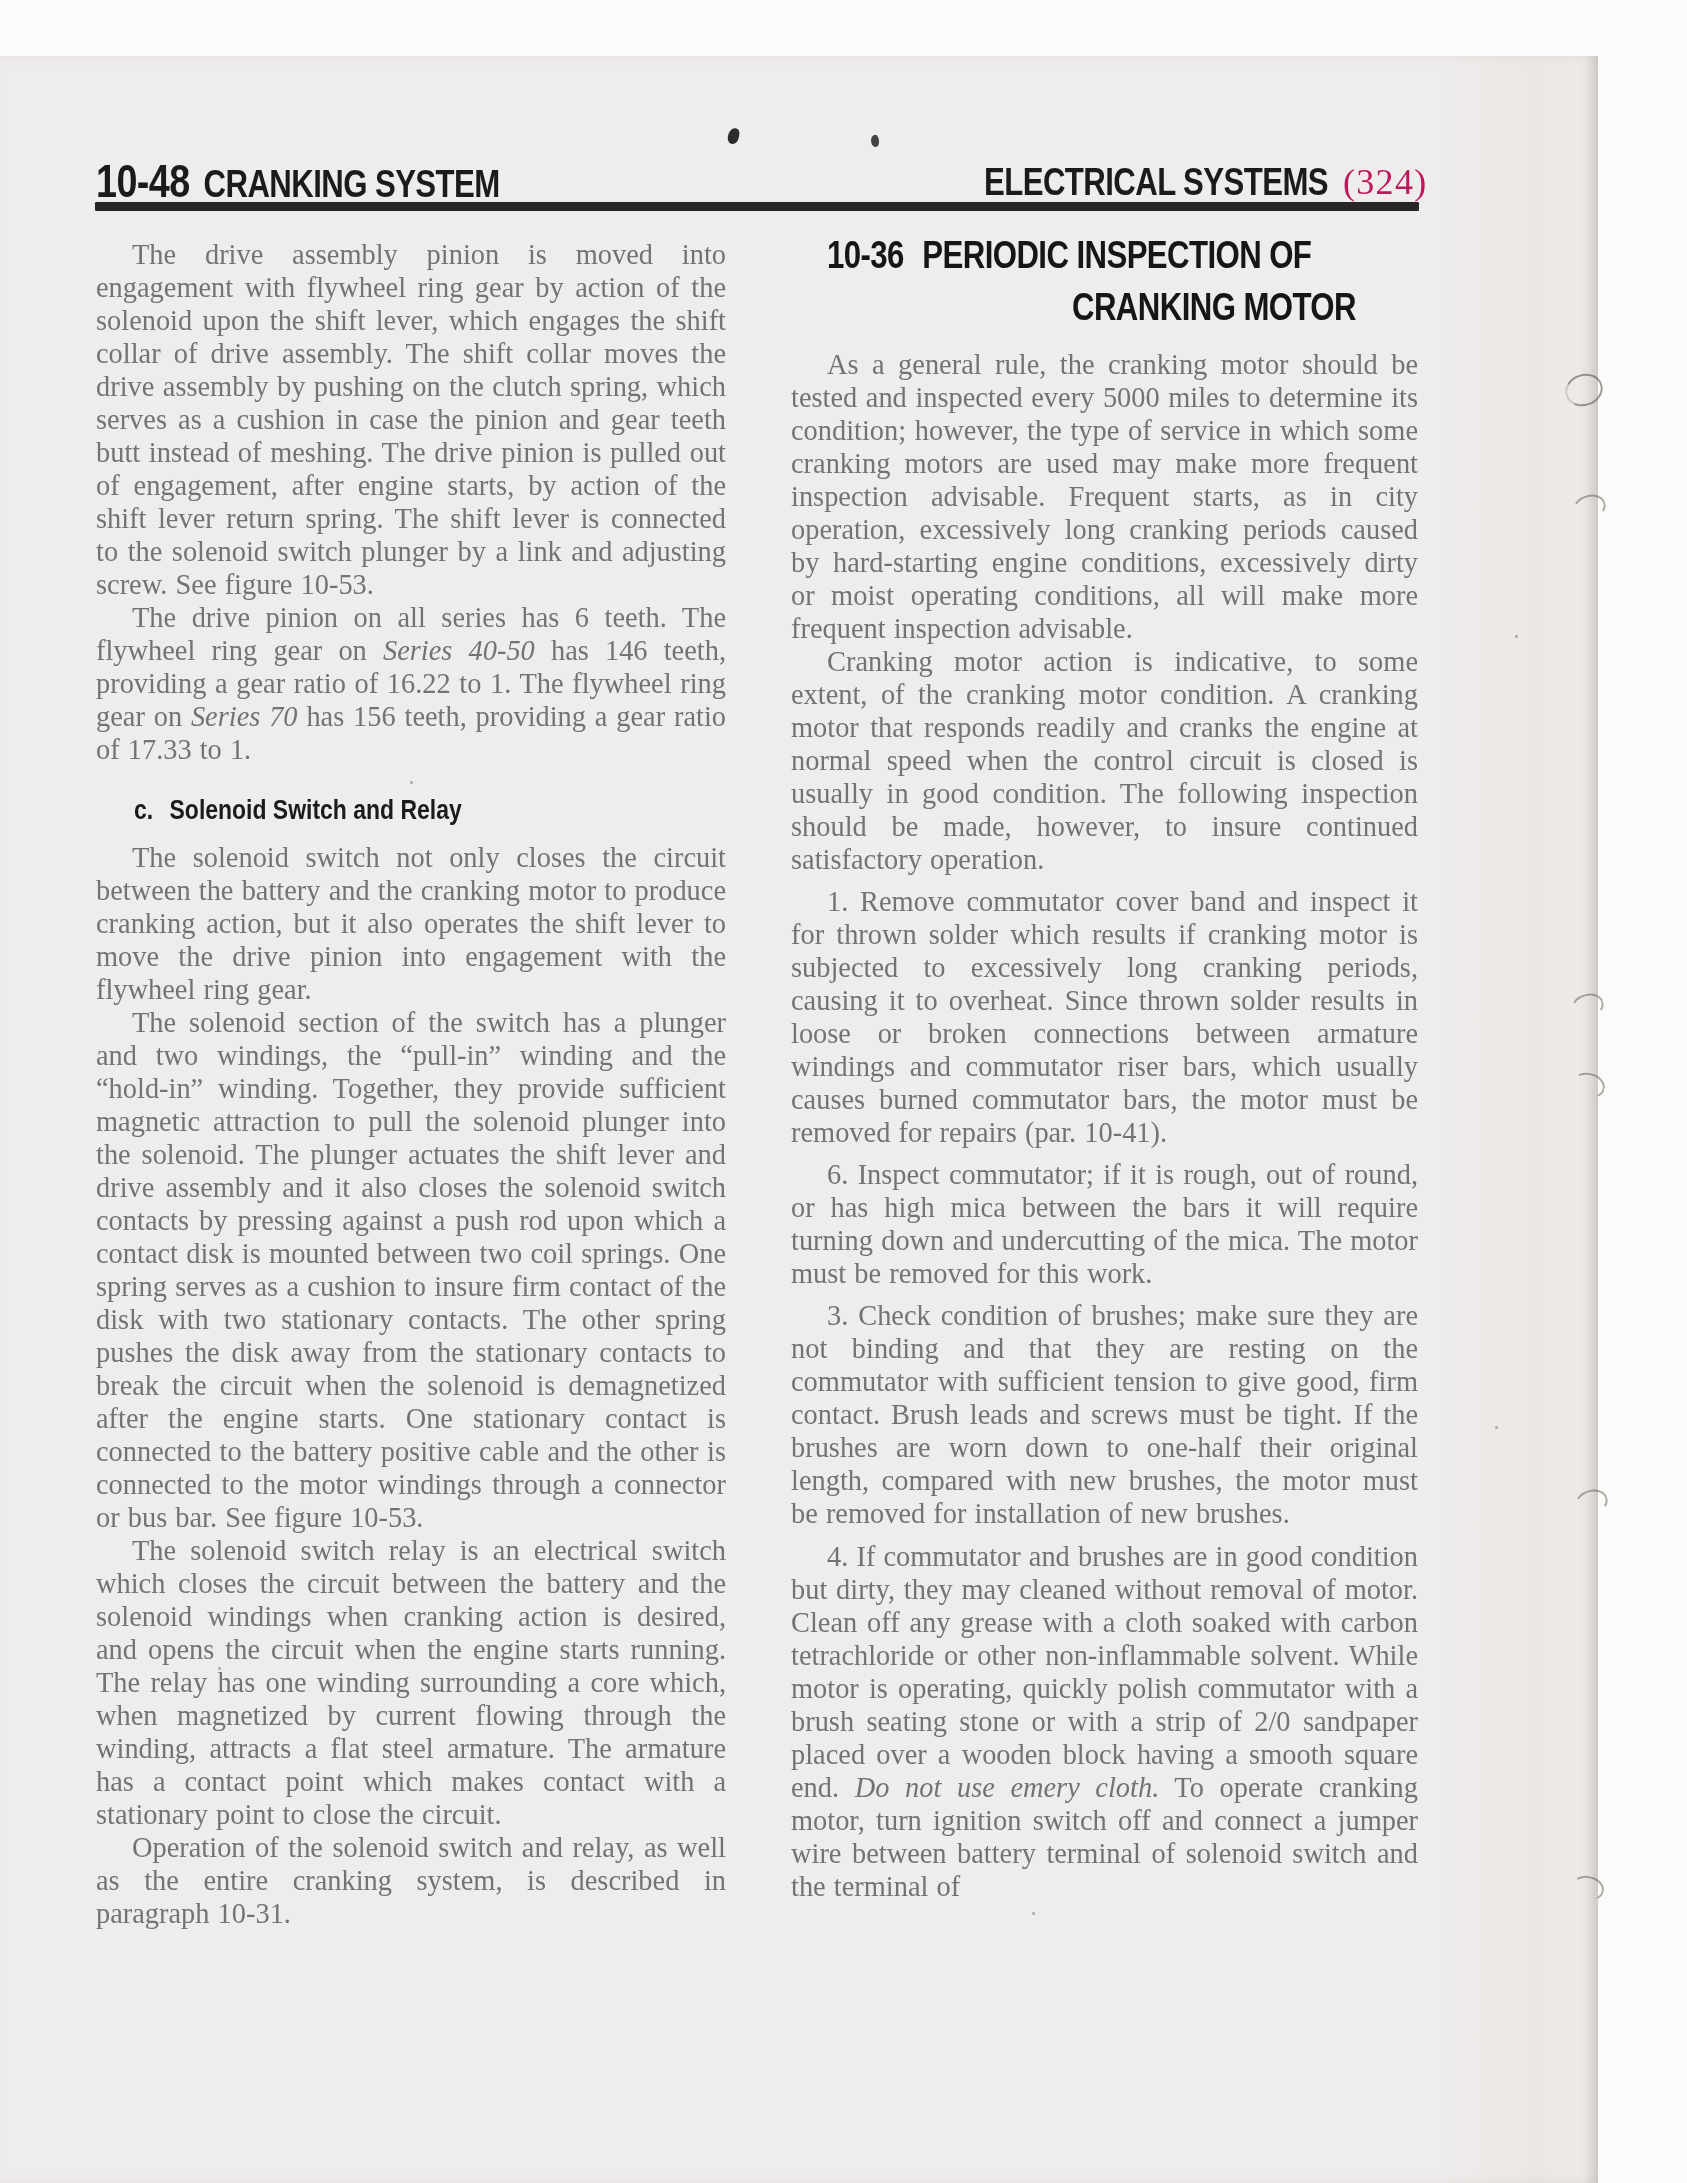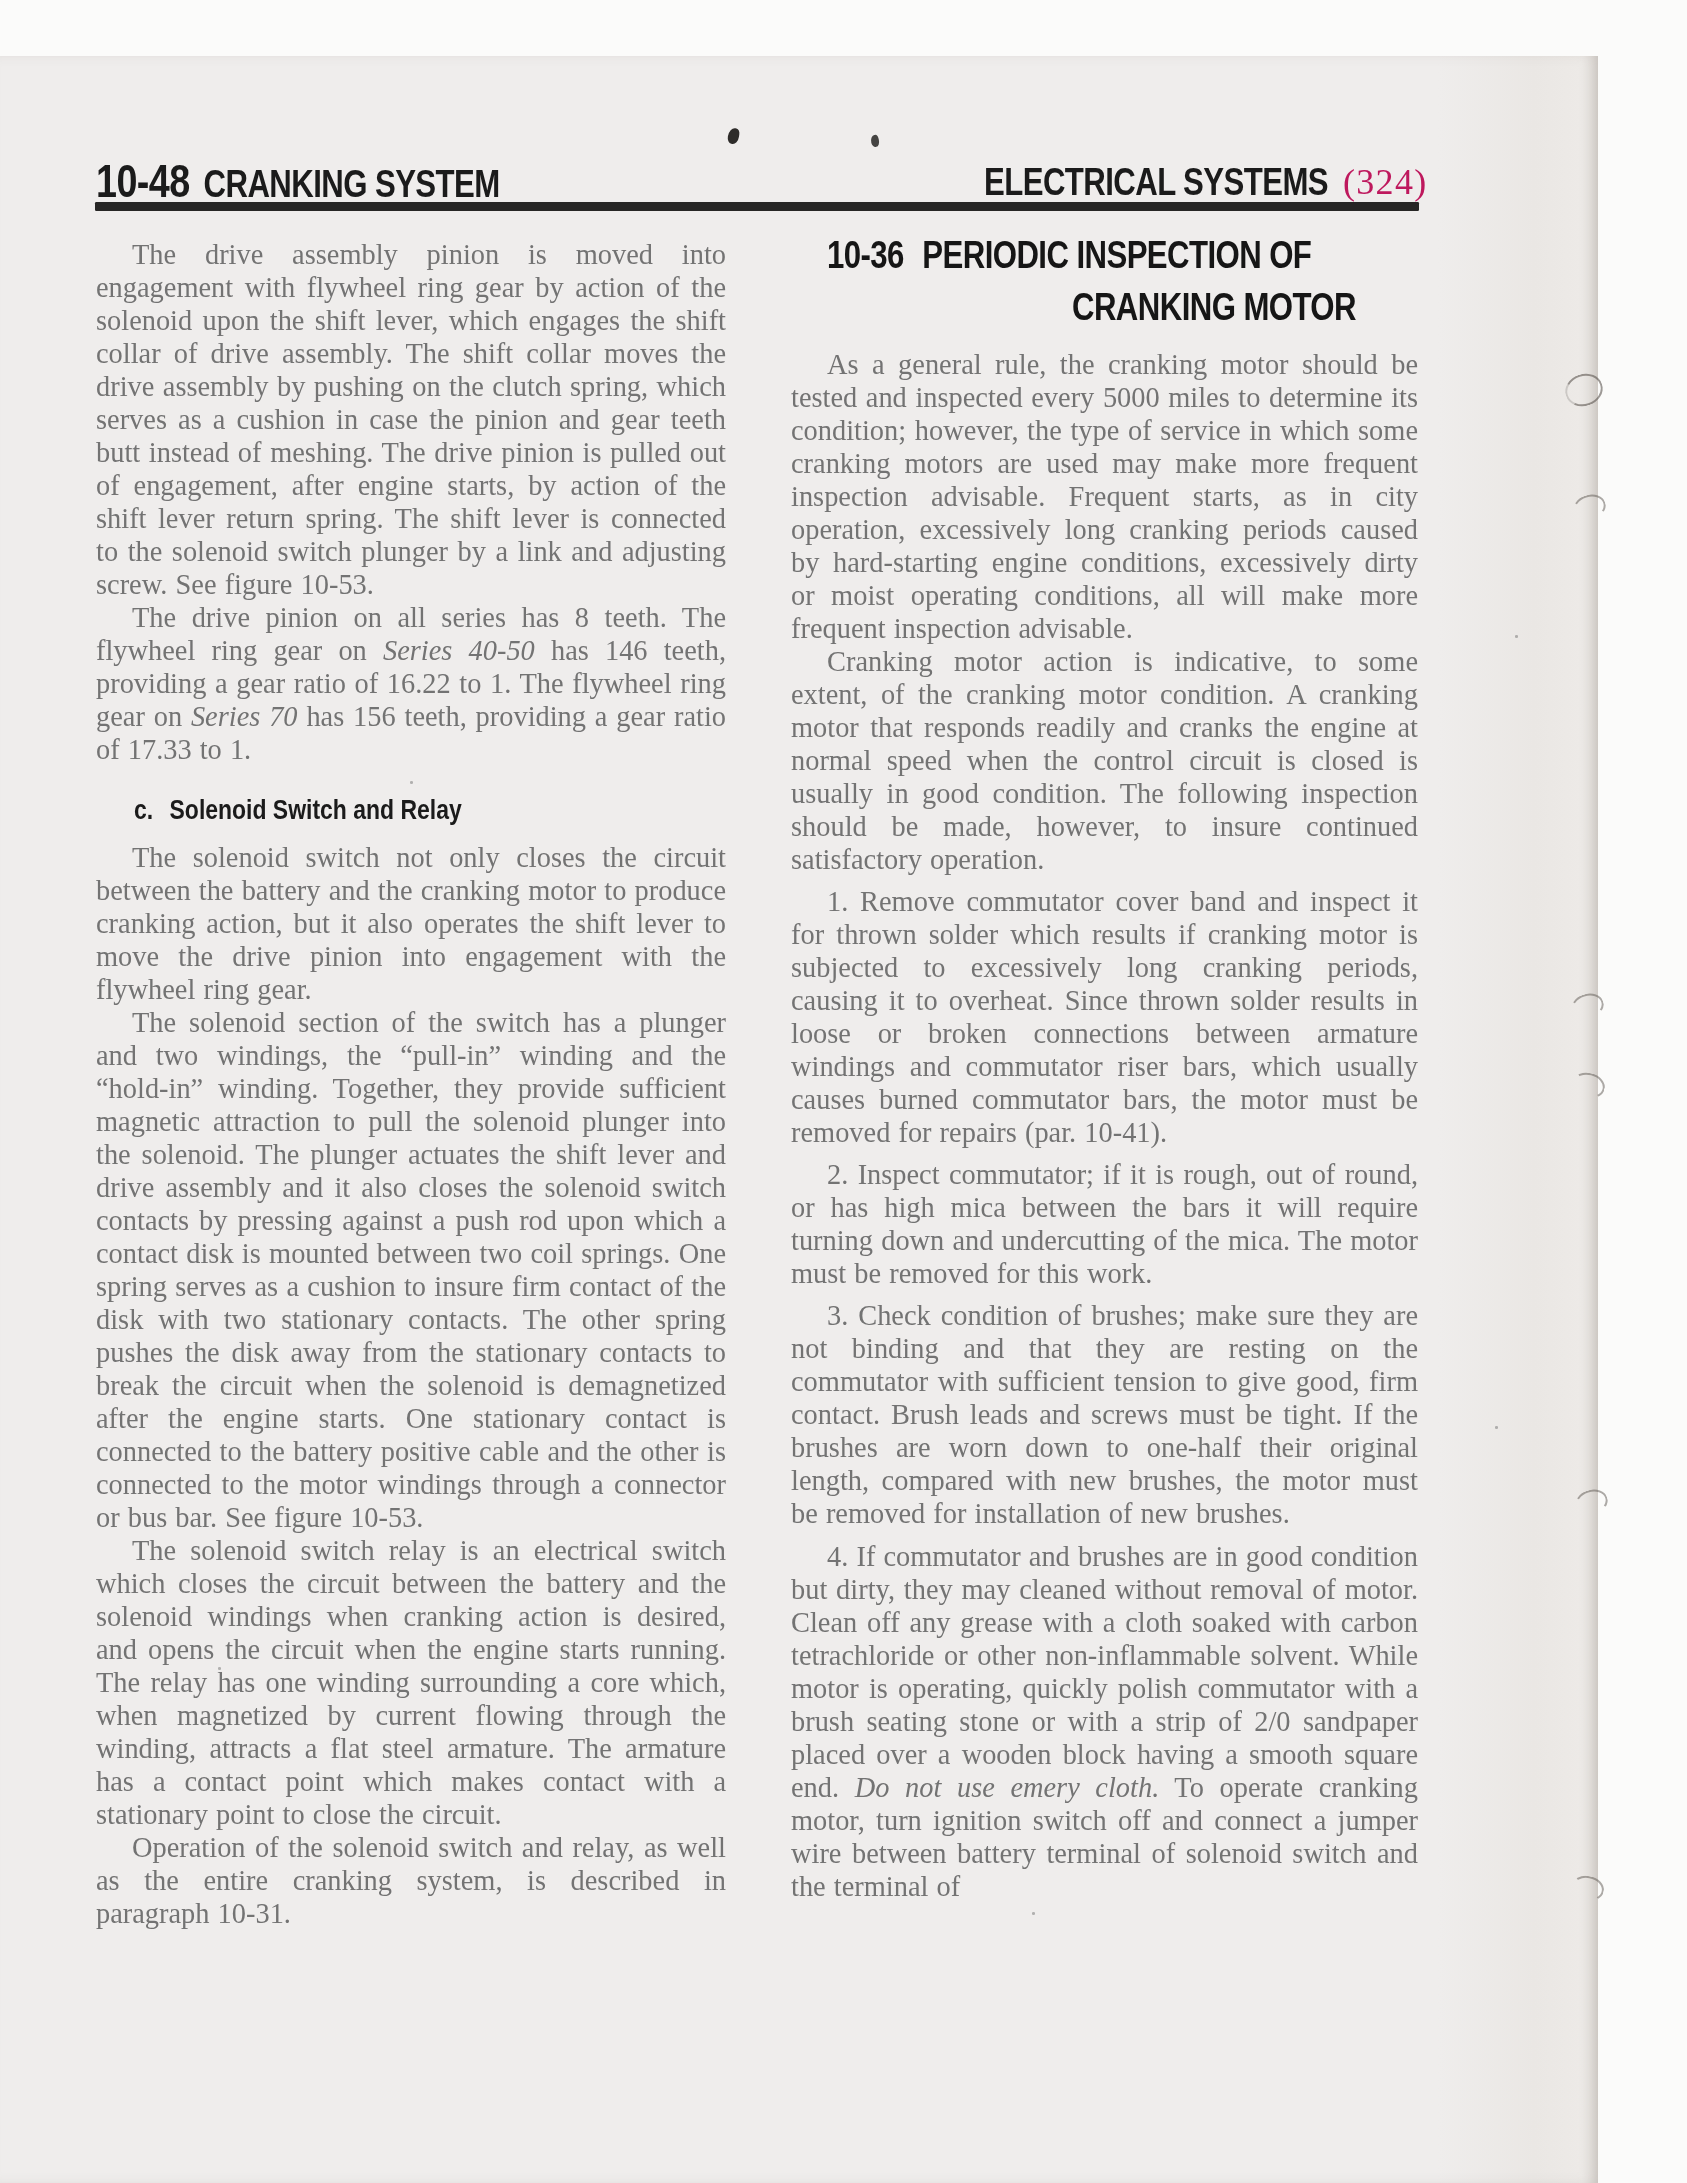--- a/index.html
+++ b/index.html
@@ -92,42 +92,42 @@
   </div>
   <div id="hdr-center" class="hdr-item sans">
     <span class="cond">ELECTRICAL SYSTEMS</span>
   </div>
   <div id="hdr-right" class="hdr-item">(324)</div>
   <div id="hdr-rule"></div>
 </div>
 
 <div id="col-left" class="col">
   <p class="body">The drive assembly pinion is moved into engagement with flywheel ring gear by action of the solenoid upon the shift lever, which engages the shift collar of drive assembly. The shift collar moves the drive assembly by pushing on the clutch spring, which serves as a cushion in case the pinion and gear teeth butt instead of meshing. The drive pinion is pulled out of engagement, after engine starts, by action of the shift lever return spring. The shift lever is connected to the solenoid switch plunger by a link and adjusting screw. See figure 10-53.</p>
-  <p class="body"><span>The drive pinion on all series has 8 teeth. The flywheel ring gear on </span><span class="it">Series 40-50</span><span> has 146 teeth, providing a gear ratio of 16.22 to 1. The flywheel ring gear on </span><span class="it">Series 70</span><span> has 156 teeth, providing a gear ratio of 17.33 to 1.</span></p>
+  <p class="body"><span>The drive pinion on all series has 6 teeth. The flywheel ring gear on </span><span class="it">Series 40-50</span><span> has 146 teeth, providing a gear ratio of 16.22 to 1. The flywheel ring gear on </span><span class="it">Series 70</span><span> has 156 teeth, providing a gear ratio of 17.33 to 1.</span></p>
 
   <div class="subhead sans">
     <span class="cond"><span class="c-label">c.</span><span>Solenoid Switch and Relay</span></span>
   </div>
 
   <p class="body">The solenoid switch not only closes the circuit between the battery and the cranking motor to produce cranking action, but it also operates the shift lever to move the drive pinion into engagement with the flywheel ring gear.</p>
   <p class="body">The solenoid section of the switch has a plunger and two windings, the “pull-in” winding and the “hold-in” winding. Together, they provide sufficient magnetic attraction to pull the solenoid plunger into the solenoid. The plunger actuates the shift lever and drive assembly and it also closes the solenoid switch contacts by pressing against a push rod upon which a contact disk is mounted between two coil springs. One spring serves as a cushion to insure firm contact of the disk with two stationary contacts. The other spring pushes the disk away from the stationary contacts to break the circuit when the solenoid is demagnetized after the engine starts. One stationary contact is connected to the battery positive cable and the other is connected to the motor windings through a connector or bus bar. See figure 10-53.</p>
   <p class="body">The solenoid switch relay is an electrical switch which closes the circuit between the battery and the solenoid windings when cranking action is desired, and opens the circuit when the engine starts running. The relay has one winding surrounding a core which, when magnetized by current flowing through the winding, attracts a flat steel armature. The armature has a contact point which makes contact with a stationary point to close the circuit.</p>
   <p class="body">Operation of the solenoid switch and relay, as well as the entire cranking system, is described in paragraph 10-31.</p>
 </div>
 
 <div id="col-right" class="col">
   <div class="sechead sans">
     <div class="l1"><span class="cond"><span class="sec-num">10-36</span><span>PERIODIC INSPECTION OF</span></span></div>
     <div class="l2"><span class="cond">CRANKING MOTOR</span></div>
   </div>
 
   <p class="body">As a general rule, the cranking motor should be tested and inspected every 5000 miles to determine its condition; however, the type of service in which some cranking motors are used may make more frequent inspection advisable. Frequent starts, as in city operation, excessively long cranking periods caused by hard-starting engine conditions, excessively dirty or moist operating conditions, all will make more frequent inspection advisable.</p>
   <p class="body">Cranking motor action is indicative, to some extent, of the cranking motor condition. A cranking motor that responds readily and cranks the engine at normal speed when the control circuit is closed is usually in good condition. The following inspection should be made, however, to insure continued satisfactory operation.</p>
   <p class="body numbered">1. Remove commutator cover band and inspect it for thrown solder which results if cranking motor is subjected to excessively long cranking periods, causing it to overheat. Since thrown solder results in loose or broken connections between armature windings and commutator riser bars, which usually causes burned commutator bars, the motor must be removed for repairs (par. 10-41).</p>
-  <p class="body numbered">2. Inspect commutator; if it is rough, out of round, or has high mica between the bars it will require turning down and undercutting of the mica. The motor must be removed for this work.</p>
+  <p class="body numbered">6. Inspect commutator; if it is rough, out of round, or has high mica between the bars it will require turning down and undercutting of the mica. The motor must be removed for this work.</p>
   <p class="body numbered">3. Check condition of brushes; make sure they are not binding and that they are resting on the commutator with sufficient tension to give good, firm contact. Brush leads and screws must be tight. If the brushes are worn down to one-half their original length, compared with new brushes, the motor must be removed for installation of new brushes.</p>
   <p class="body numbered"><span>4. If commutator and brushes are in good condition but dirty, they may cleaned without removal of motor. Clean off any grease with a cloth soaked with carbon tetrachloride or other non-inflammable solvent. While motor is operating, quickly polish commutator with a brush seating stone or with a strip of 2/0 sandpaper placed over a wooden block having a smooth square end. </span><span class="it">Do not use emery cloth.</span><span> To operate cranking motor, turn ignition switch off and connect a jumper wire between battery terminal of solenoid switch and the terminal of</span></p>
 </div>
 
 <div id="speck-1" class="speck"></div>
 <div id="speck-2" class="speck"></div>
 <div id="curl-1" class="curl"></div>
 <div id="curl-2" class="curl"></div>
 <div id="curl-3" class="curl"></div>
 <div id="curl-4" class="curl"></div>

